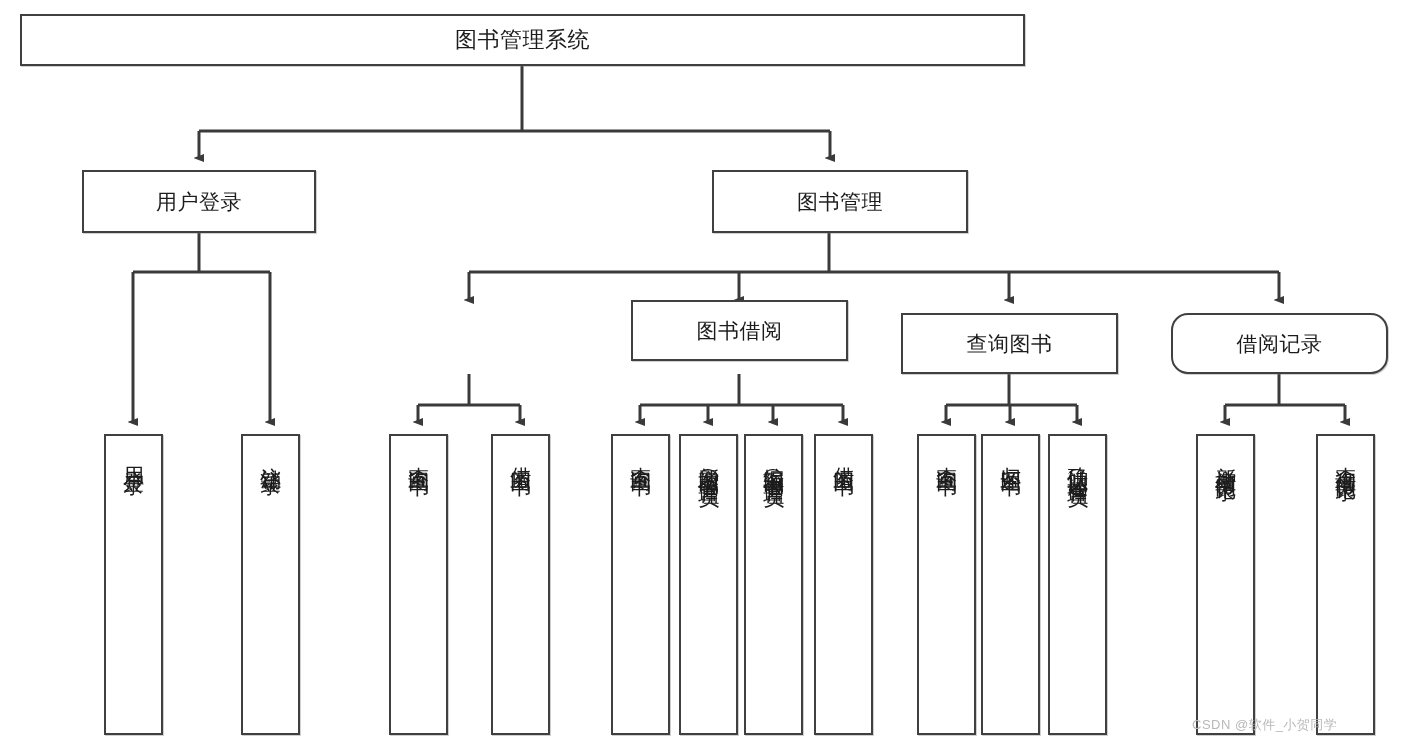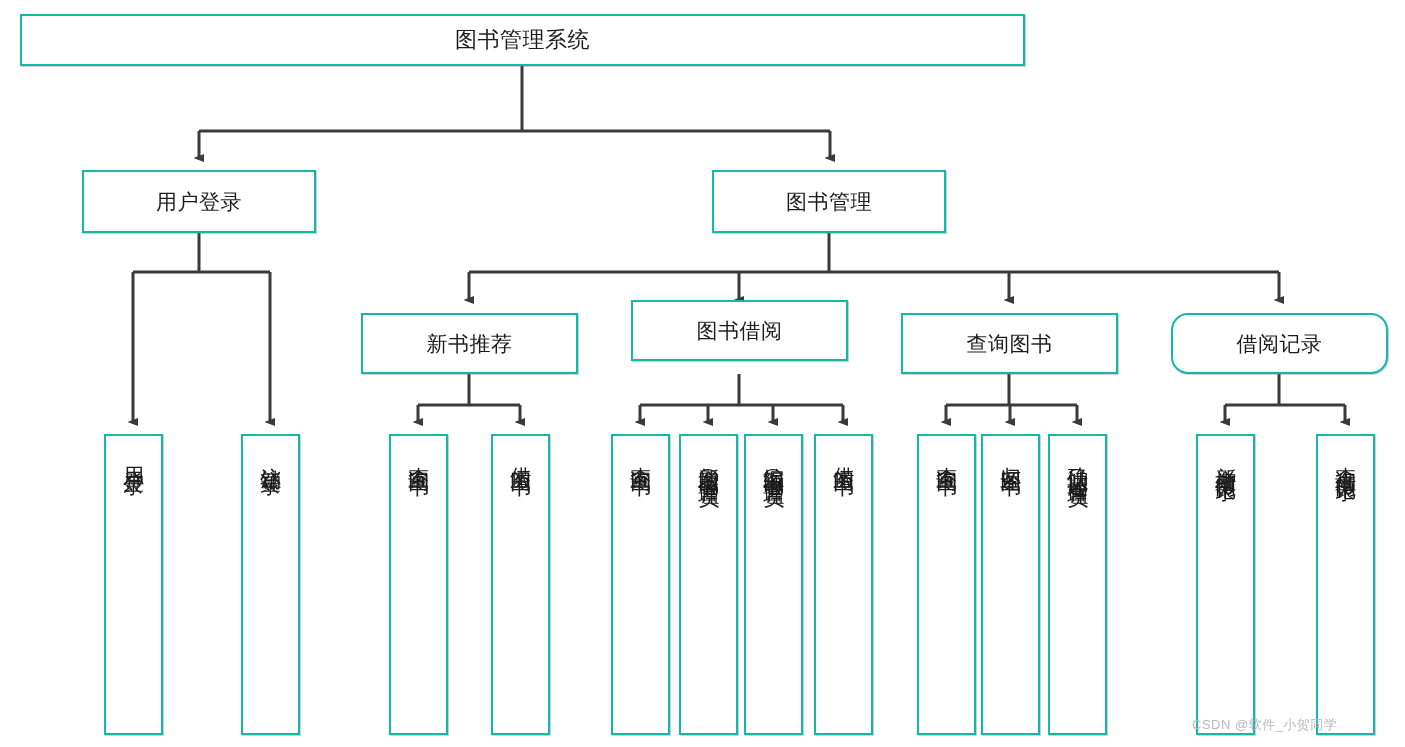--- a/index.html
+++ b/index.html
@@ -22,21 +22,21 @@
     left: 0;
     top: 0;
     width: 1405px;
     height: 747px;
     pointer-events: none;
   }
   .node {
     position: absolute;
     box-sizing: border-box;
     background: #ffffff;
-    border: 2px solid #14b8a6;
+    border: 2px solid #404040;
     display: flex;
     align-items: center;
     justify-content: center;
     color: #1c1c1c;
     box-shadow: 1px 1px 0 rgba(120,120,120,0.35);
   }
   .node .label {
     display: block;
     text-align: center;
     letter-spacing: 0.5px;
@@ -123,27 +123,24 @@
     </g>
   </svg>
 
   <div class="node horizontal root" style="left:20px; top:14px; width:1005px; height:52px;">
     <span class="label">图书管理系统</span>
   </div>
 
   <div class="node horizontal" style="left:82px; top:170px; width:234px; height:63px;">
     <span class="label">用户登录</span>
   </div>
-  <div class="node horizontal" style="left:712px; top:170px; width:234px; height:63px;">
+  <div class="node horizontal" style="left:712px; top:170px; width:256px; height:63px;">
     <span class="label">图书管理</span>
   </div>
 
-  <div class="node horizontal" style="left:361px; top:313px; width:217px; height:61px;">
-    <span class="label">新书推荐</span>
-  </div>
   <div class="node horizontal" style="left:631px; top:300px; width:217px; height:61px;">
     <span class="label">图书借阅</span>
   </div>
   <div class="node horizontal" style="left:901px; top:313px; width:217px; height:61px;">
     <span class="label">查询图书</span>
   </div>
   <div class="node horizontal" style="left:1171px; top:313px; width:217px; height:61px;border-radius:17px;">
     <span class="label">借阅记录</span>
   </div>
 

